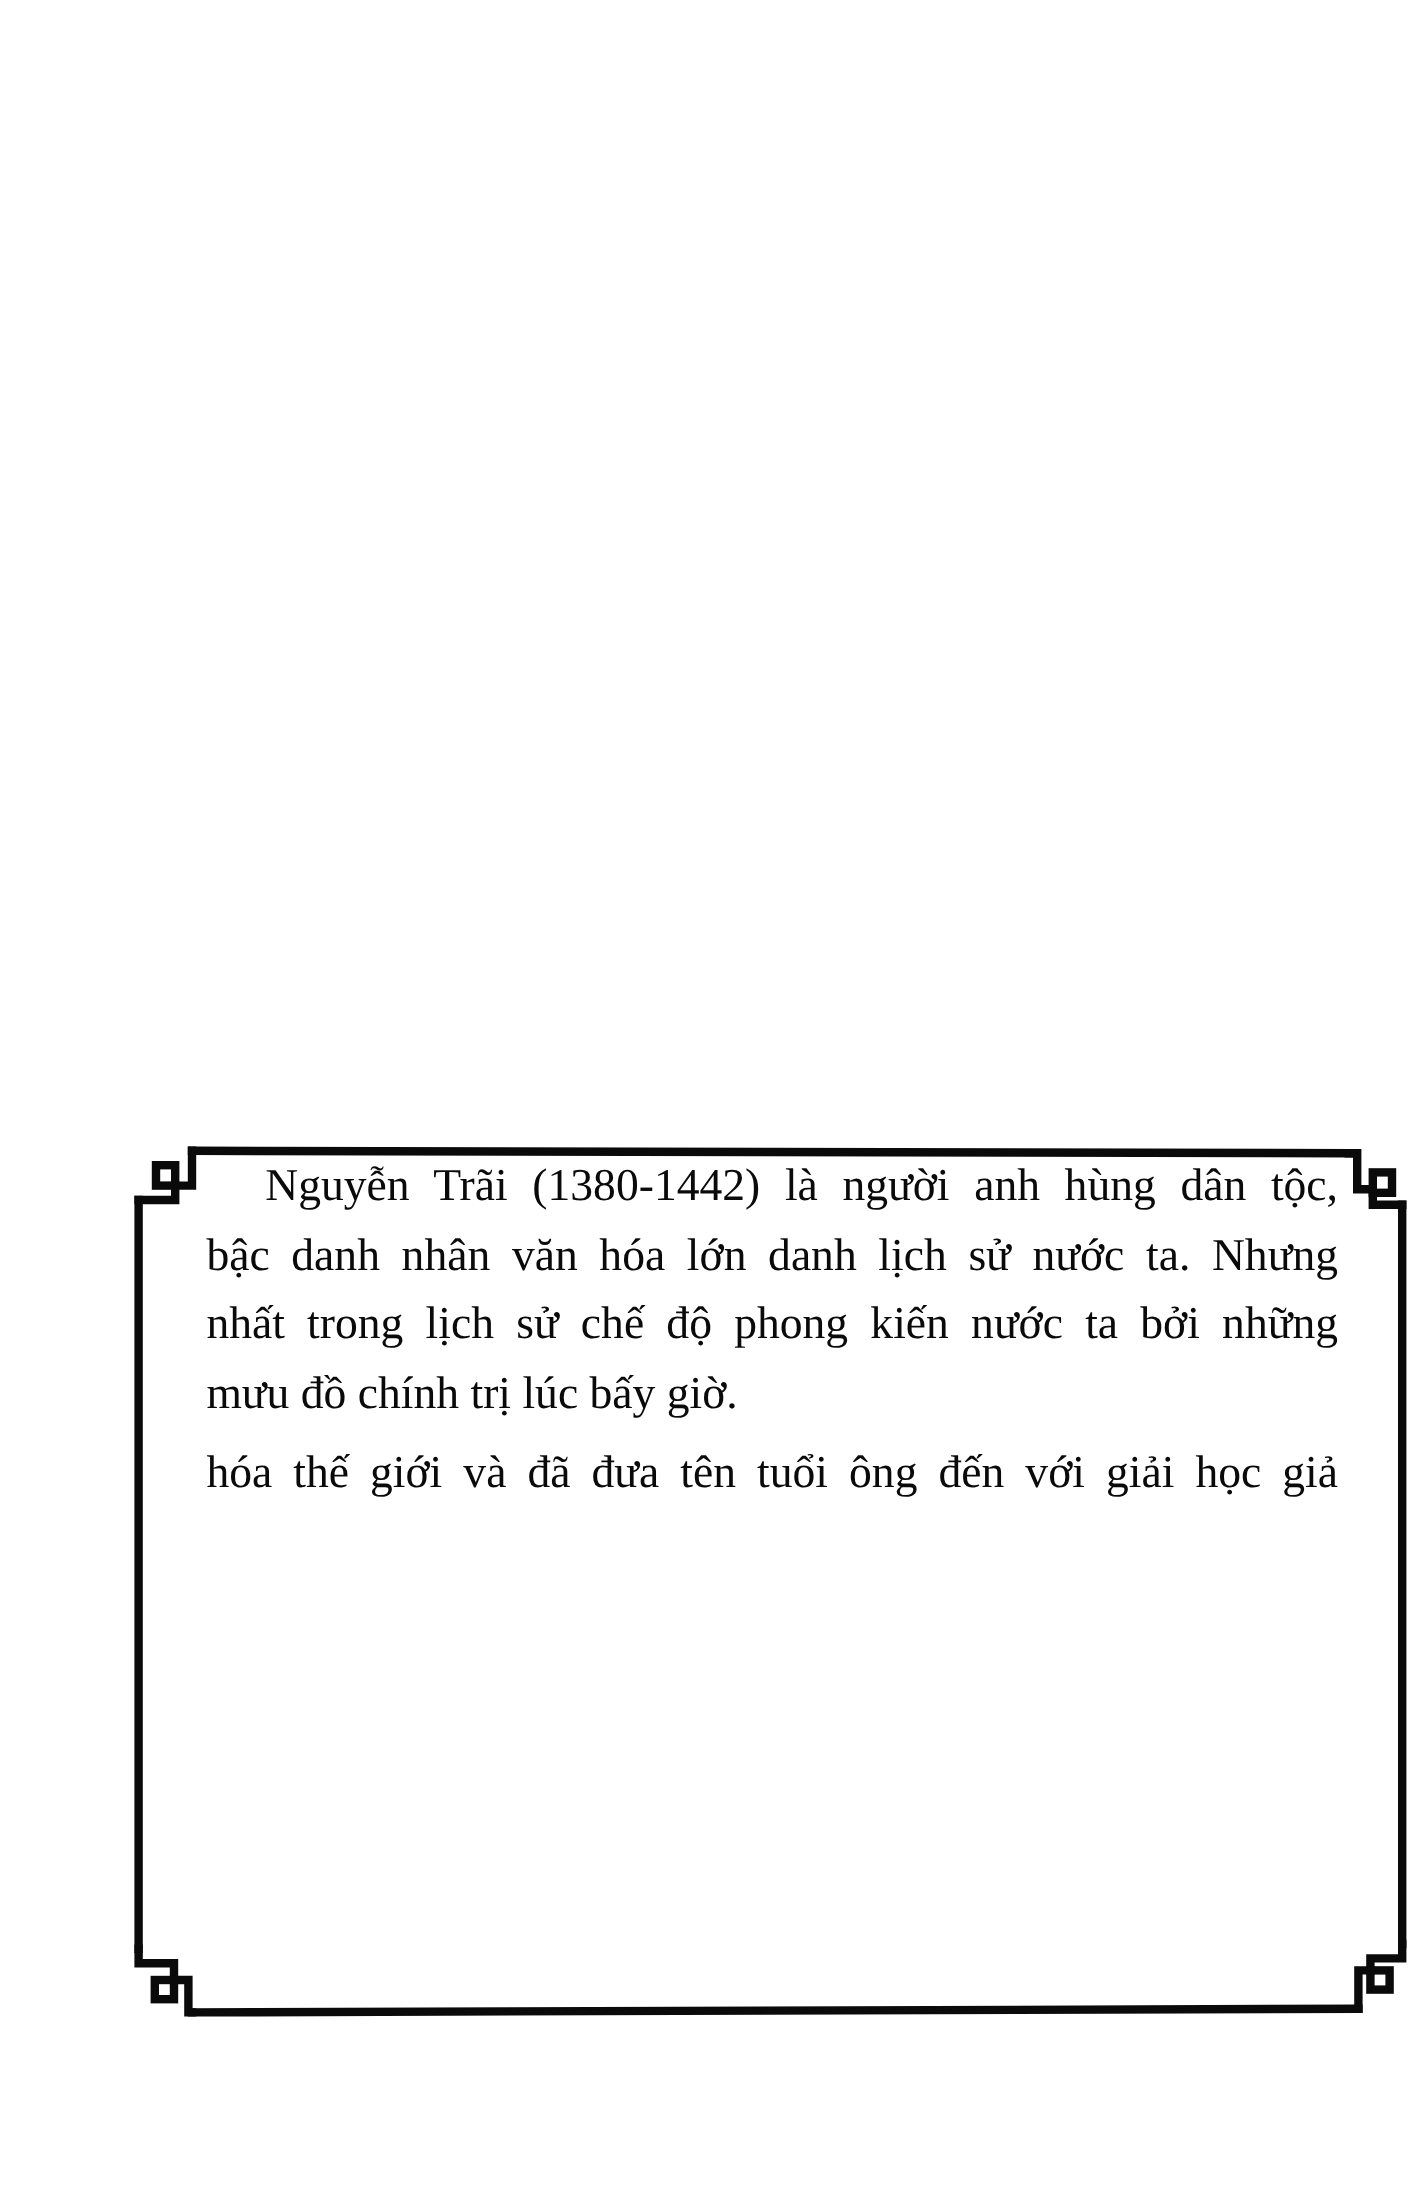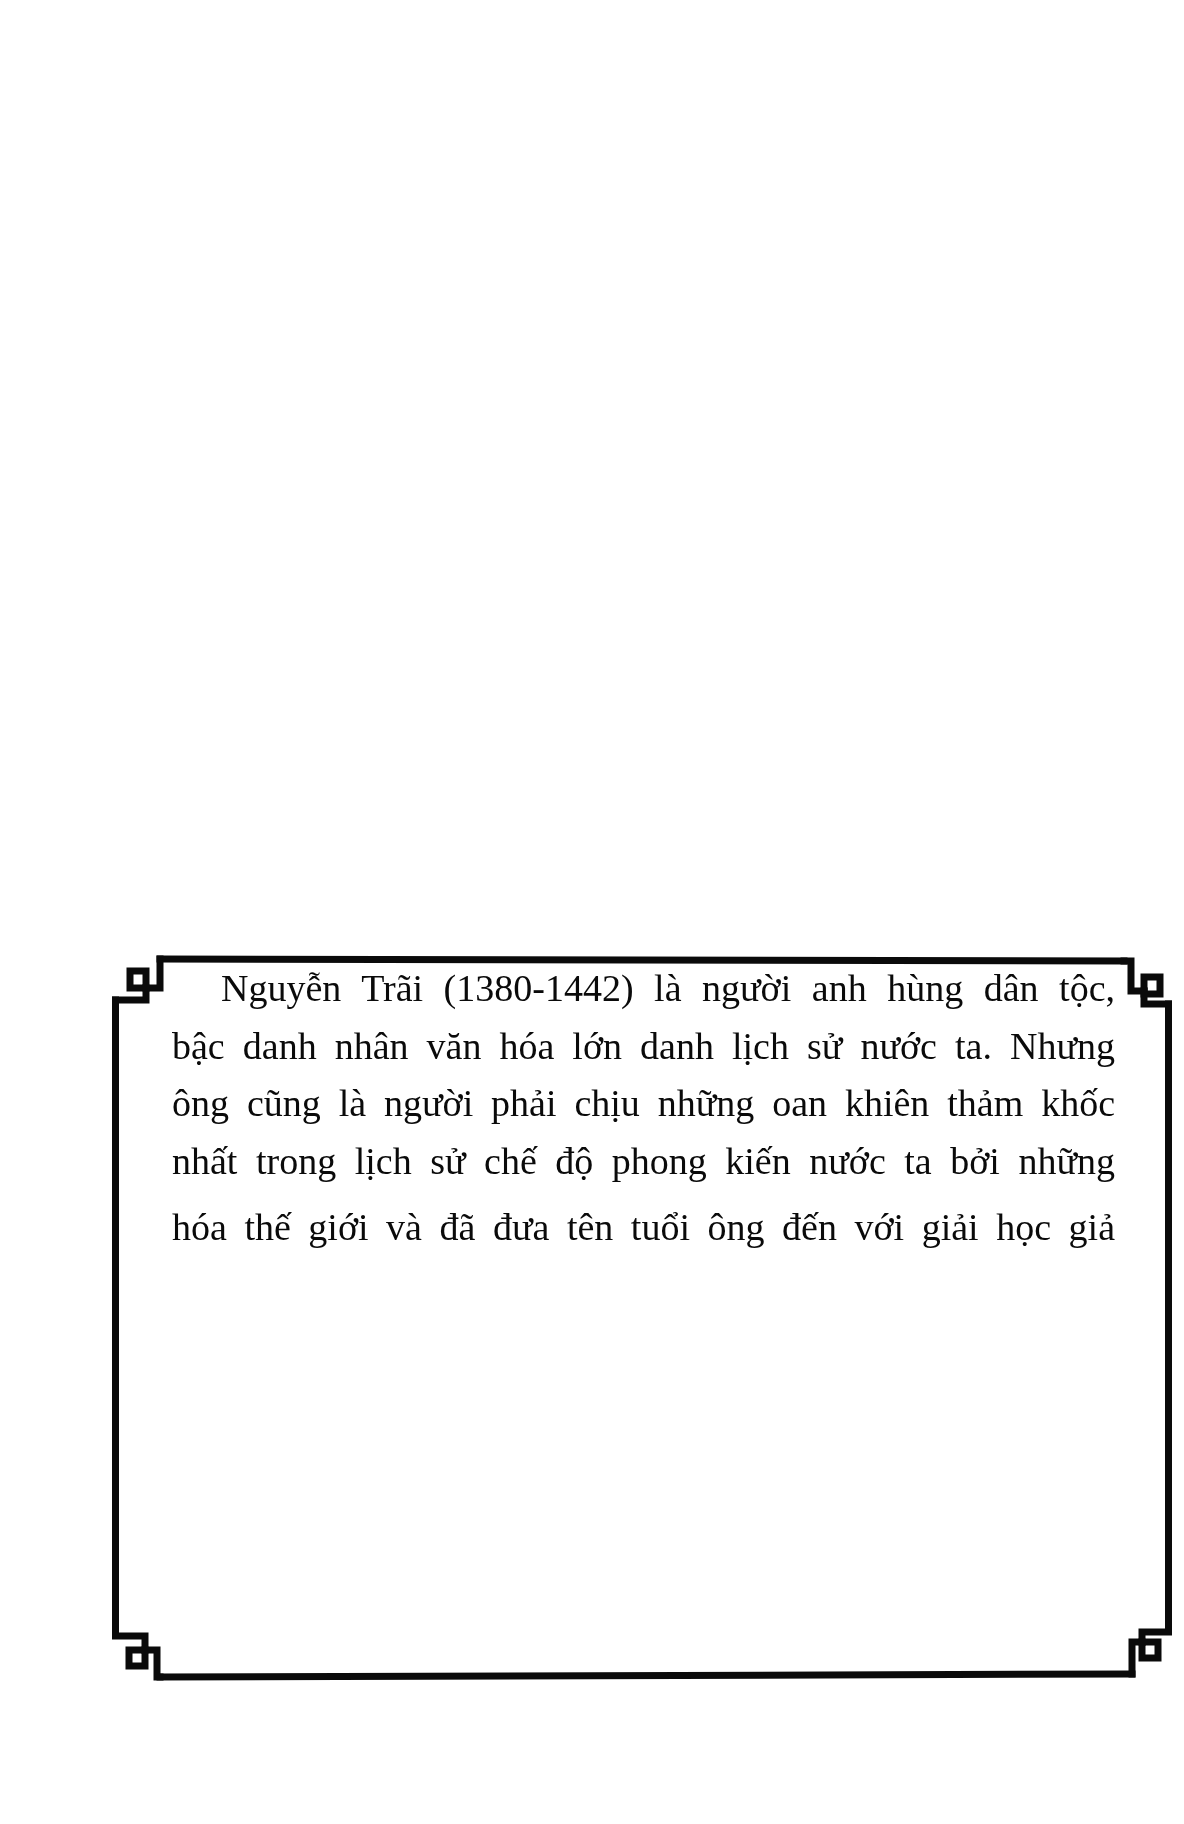--- a/index.html
+++ b/index.html
@@ -95,22 +95,22 @@
         <polyline points="1142,1642 1132,1642 1132,1674"></polyline>
       </g>
     </g>
   </svg>
 
   <div class="text-block">
 
     <div class="para">
       <span class="line indent">Nguyễn Trãi (1380-1442) là người anh hùng dân tộc,</span>
       <span class="line">bậc danh nhân văn hóa lớn danh lịch sử nước ta. Nhưng</span>
-      <span class="line">ông cũng là người phải chịu những oan khiên thảm khốc</span>
       <span class="line">nhất trong lịch sử chế độ phong kiến nước ta bởi những</span>
+      <span class="line last">mưu đồ chính trị lúc bấy giờ.</span>
     </div>
 
 
     <div class="para">
       <span class="line">hóa thế giới và đã đưa tên tuổi ông đến với giải học giả</span>
     </div>
 
   </div>
 </div>
 

